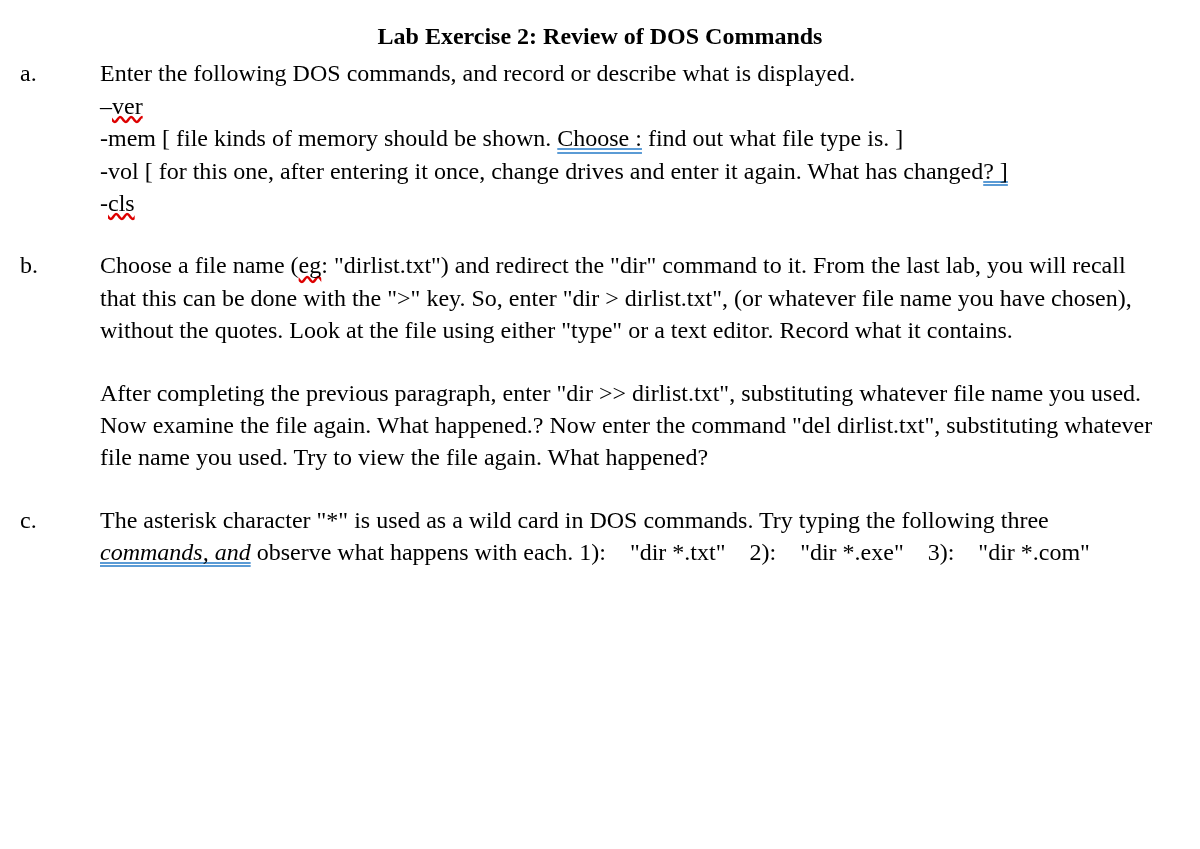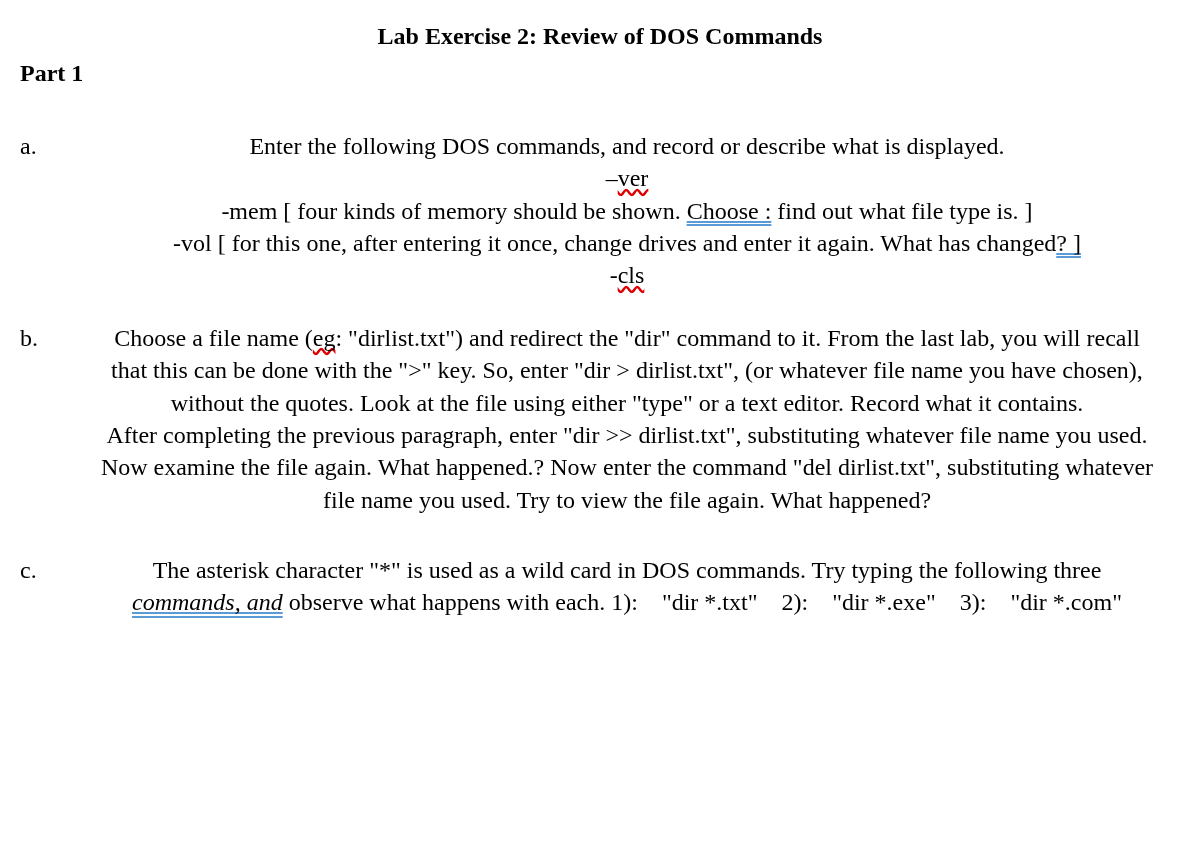--- a/index.html
+++ b/index.html
@@ -28,26 +28,26 @@
     display: flex;
     margin-bottom: 30px;
   }
   .bullet {
     width: 80px;
     flex: none;
   }
   .body {
     flex: 1;
     padding-right: 26px;
-    text-align: center;
   }
   .para {
+    margin-bottom: 30px;
   }
   .para:last-child {
-    margin-bottom: 8px;
+    margin-bottom: 0;
   }
   .spell {
     text-decoration: underline wavy #d00;
     text-decoration-skip-ink: none;
   }
   .grammar {
     text-decoration: underline double #5b9bd5;
     text-decoration-skip-ink: none;
   }
   .grammar2 {
@@ -57,29 +57,28 @@
   }
   .dash {
     font-family: inherit;
   }
 </style>
 </head>
 <body>
 <div class="page">
 
 <div class="title">Lab Exercise 2: Review of DOS Commands</div>
-<div class="part">Part 1</div>
 
 <div class="item">
   <div class="bullet">a.</div>
   <div class="body">
     <div class="para" style="margin-bottom:0;">
       <span>Enter the following DOS commands, and record or describe what is displayed.</span><br>
       <span class="dash">–</span><span class="spell">ver</span><br>
-      <span>-mem [ four kinds of memory should be shown. </span><span class="grammar">Choose :</span><span> find out what file type is. ]</span><br>
+      <span>-mem [ file kinds of memory should be shown. </span><span class="grammar">Choose :</span><span> find out what file type is. ]</span><br>
       <span>-vol [ for this one, after entering it once, change drives and enter it again. What has changed</span><span class="grammar">? ]</span><br>
       <span> -</span><span class="spell">cls</span>
     </div>
   </div>
 </div>
 
 <div class="item">
   <div class="bullet">b.</div>
   <div class="body">
     <div class="para">

